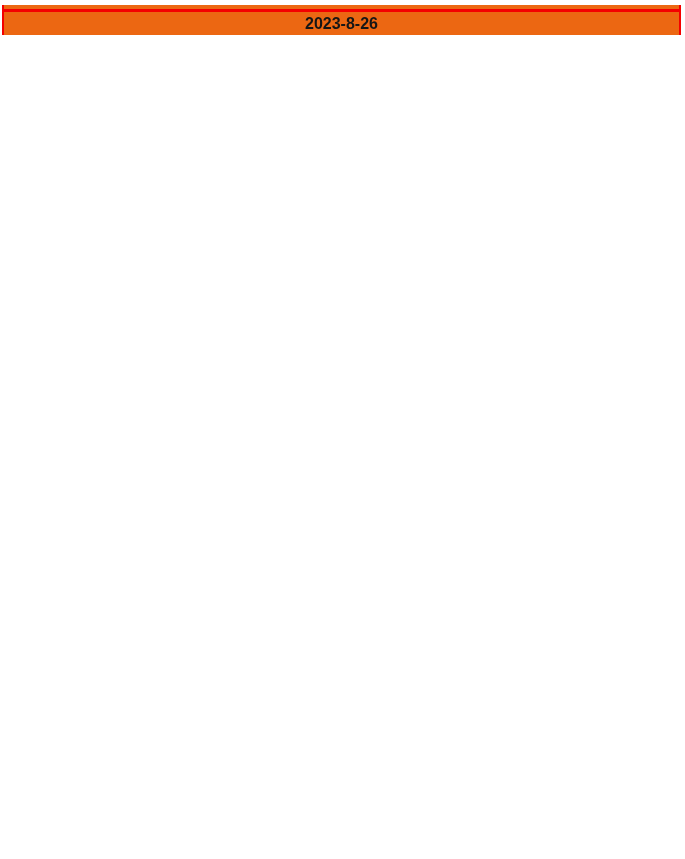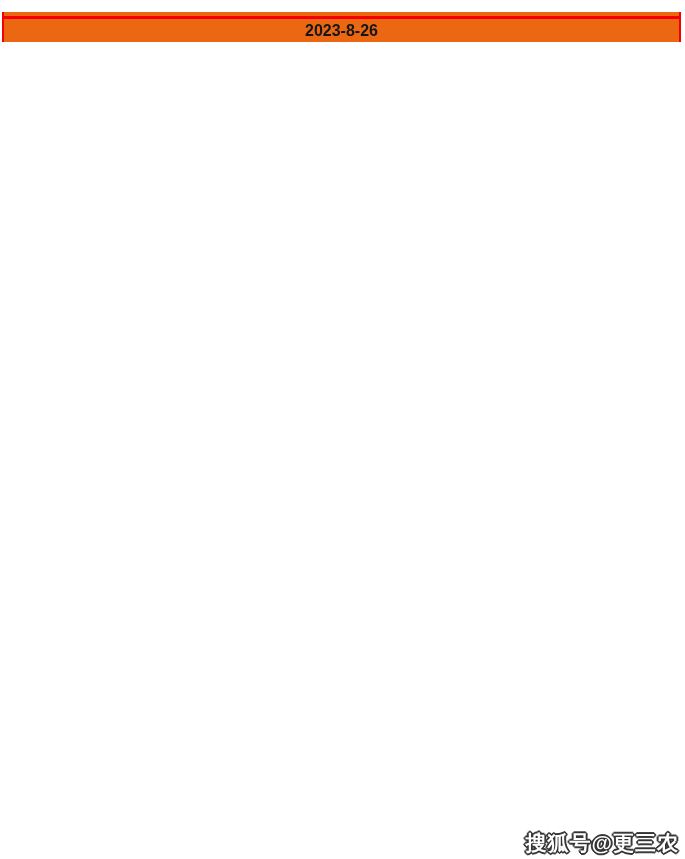--- a/index.html
+++ b/index.html
@@ -12,21 +12,21 @@
     overflow: hidden;
   }
   .sheet {
     position: relative;
     width: 685px;
     height: 859px;
   }
   .frame {
     position: absolute;
     left: 2px;
-    top: 12px;
+    top: 5px;
     width: 679px;
   }
   .top-strip {
     height: 4px;
     background: #EC6712;
     border-left: 2px solid #F40000;
     border-right: 2px solid #F40000;
   }
   .date-band {
     height: 23px;
@@ -77,14 +77,13 @@
       <colgroup>
         <col style="width:84px">
         <col style="width:157px">
         <col style="width:155px">
         <col style="width:133px">
         <col style="width:150px">
       </colgroup>
       <tbody id="table-body"></tbody>
     </table>
   </div>
-  <div class="watermark">搜狐号@更三农</div>
 </div>
 
 </body></html>

